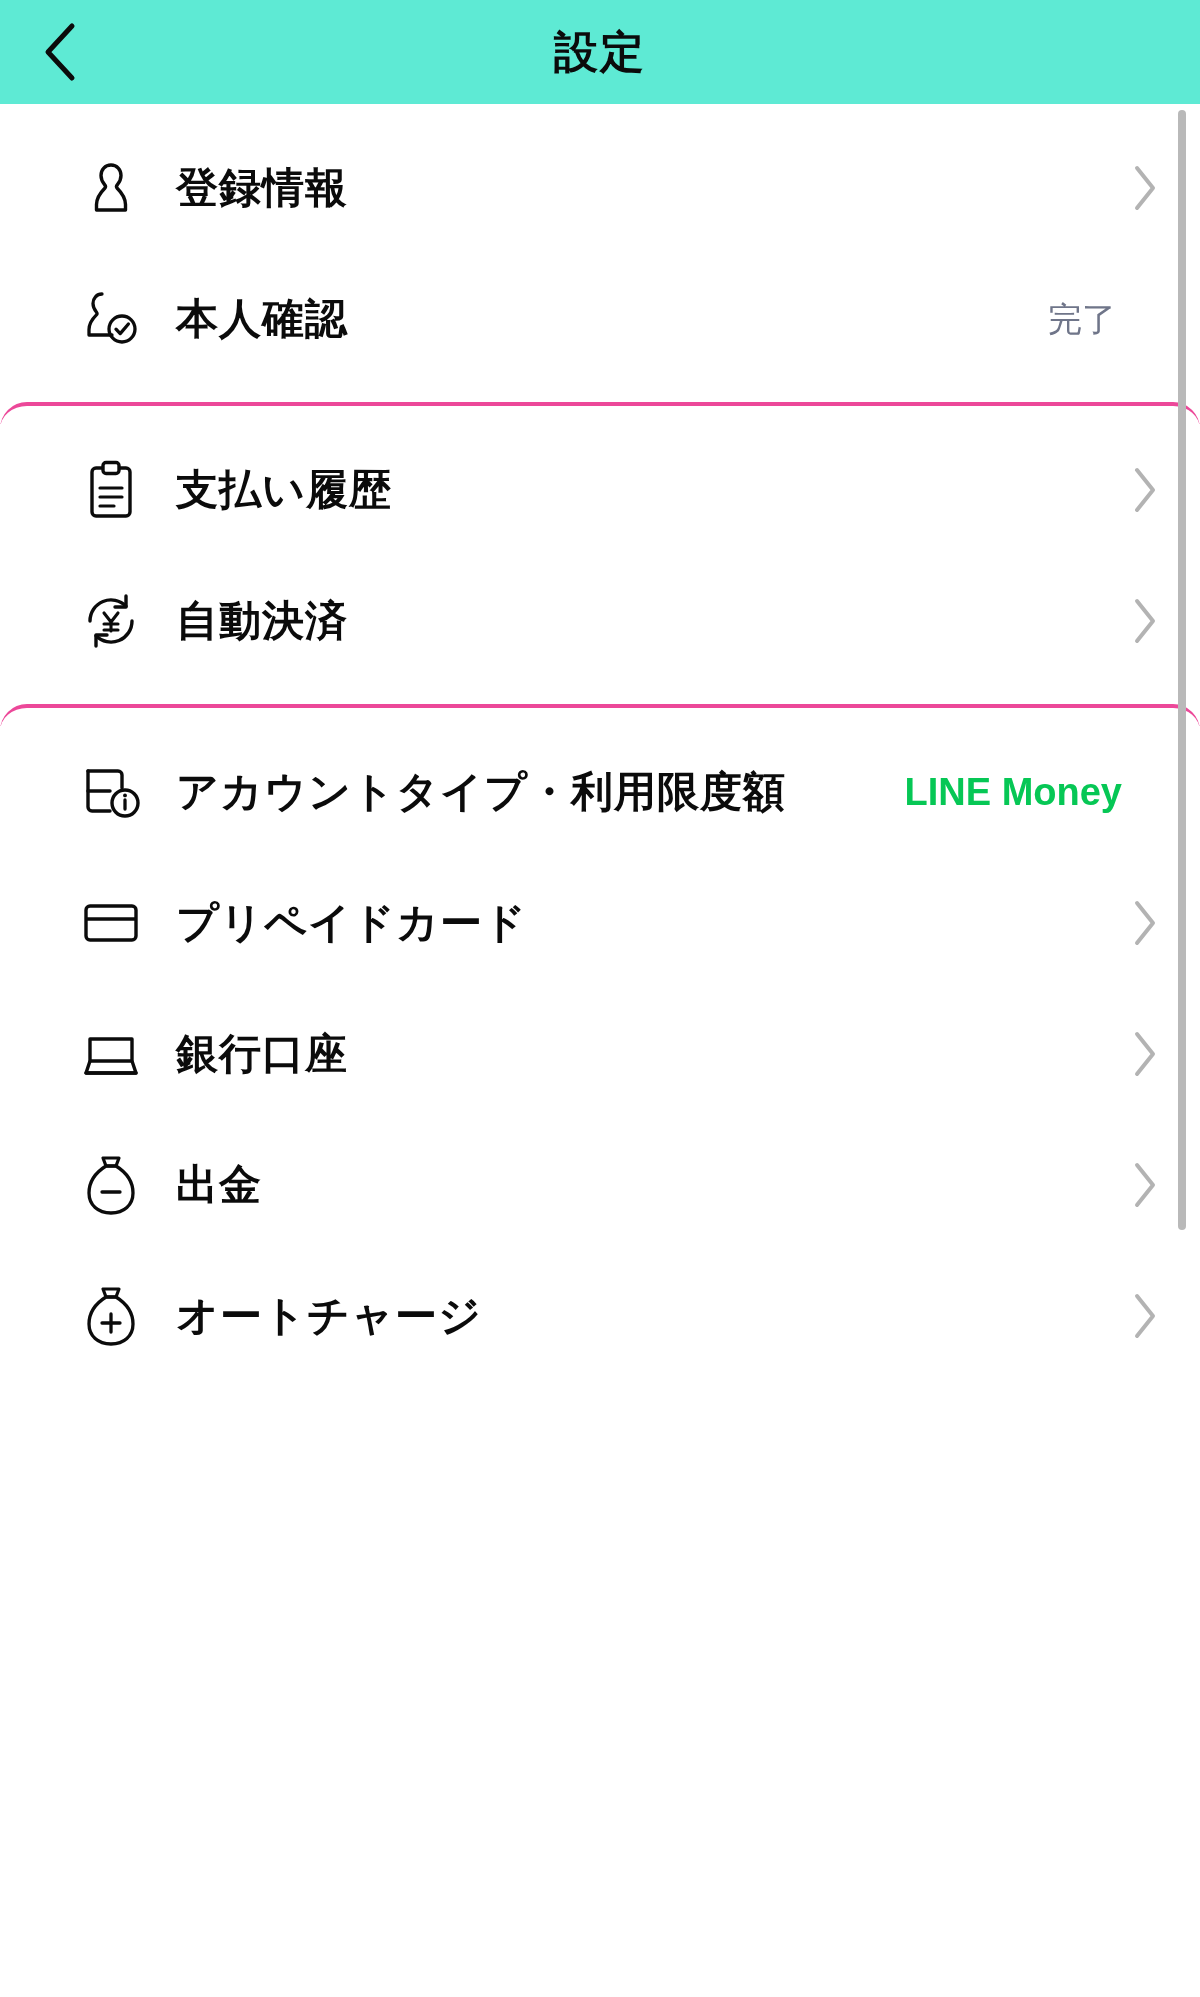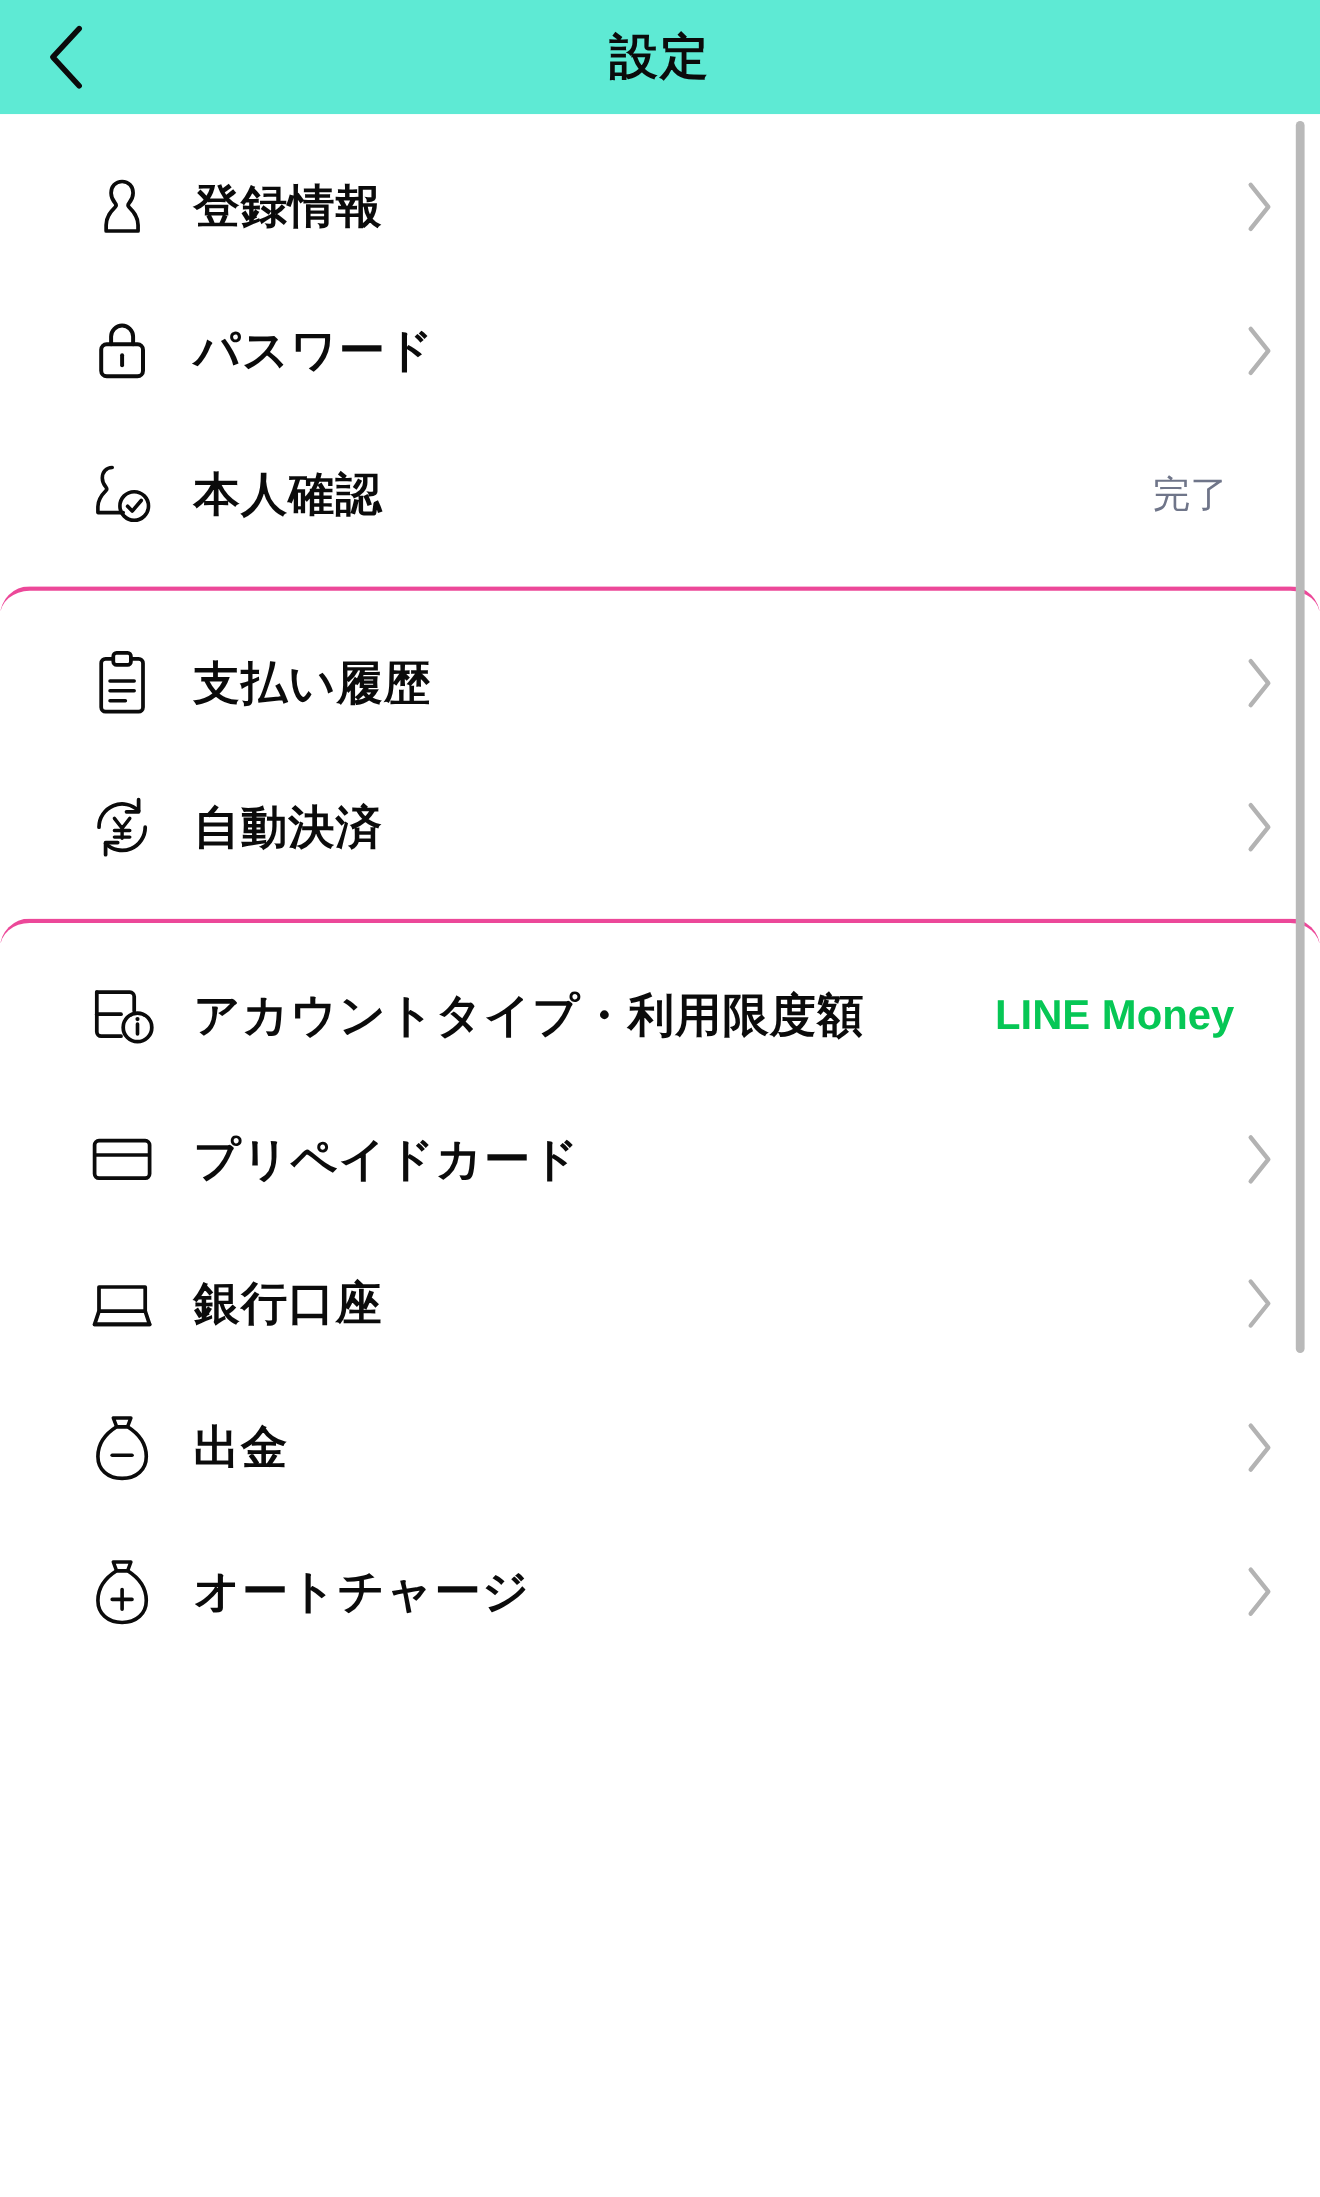--- a/index.html
+++ b/index.html
@@ -172,36 +172,20 @@
           <span class="row-label">登録情報</span>
           <span class="row-spacer"></span>
           <span class="row-chevron">
             <svg width="26" height="48" viewBox="0 0 26 48" fill="none" xmlns="http://www.w3.org/2000/svg">
               <path d="M5 4l16 20L5 44" stroke="#b3b3b3" stroke-width="4" stroke-linecap="round" stroke-linejoin="round"></path>
             </svg>
           </span>
         </div>
         <div class="row">
           <span class="row-icon">
-            <svg width="56" height="58" viewBox="0 0 56 58" fill="none" xmlns="http://www.w3.org/2000/svg">
-              <rect x="9" y="23" width="38" height="29" rx="5" stroke="#0b0b0b" stroke-width="3.6"></rect>
-              <path d="M18 23v-7a10 10 0 0 1 20 0v7" stroke="#0b0b0b" stroke-width="3.6" stroke-linecap="round"></path>
-              <path d="M28 33v9" stroke="#0b0b0b" stroke-width="3.6" stroke-linecap="round"></path>
-            </svg>
-          </span>
-          <span class="row-label">パスワード</span>
-          <span class="row-spacer"></span>
-          <span class="row-chevron">
-            <svg width="26" height="48" viewBox="0 0 26 48" fill="none" xmlns="http://www.w3.org/2000/svg">
-              <path d="M5 4l16 20L5 44" stroke="#b3b3b3" stroke-width="4" stroke-linecap="round" stroke-linejoin="round"></path>
-            </svg>
-          </span>
-        </div>
-        <div class="row">
-          <span class="row-icon">
             <svg width="62" height="60" viewBox="0 0 62 60" fill="none" xmlns="http://www.w3.org/2000/svg">
               <path d="M22 5c-5.4 0-9 4.2-9 9.5 0 3.6 1.5 6.1 3.2 8.2.9 1.1 1.1 2.3.2 3.2C12.9 29.4 9 33.6 9 40.6V46h23" stroke="#0b0b0b" stroke-width="3.3" stroke-linejoin="round" stroke-linecap="round"></path>
               <circle cx="42" cy="40" r="13" stroke="#0b0b0b" stroke-width="3.3"></circle>
               <path d="M36 40.2l4.2 4.4L48.4 35" stroke="#0b0b0b" stroke-width="3.3" stroke-linecap="round" stroke-linejoin="round"></path>
             </svg>
           </span>
           <span class="row-label">本人確認</span>
           <span class="row-spacer"></span>
           <span class="row-value muted">完了</span>
           <span class="row-chevron hidden">

